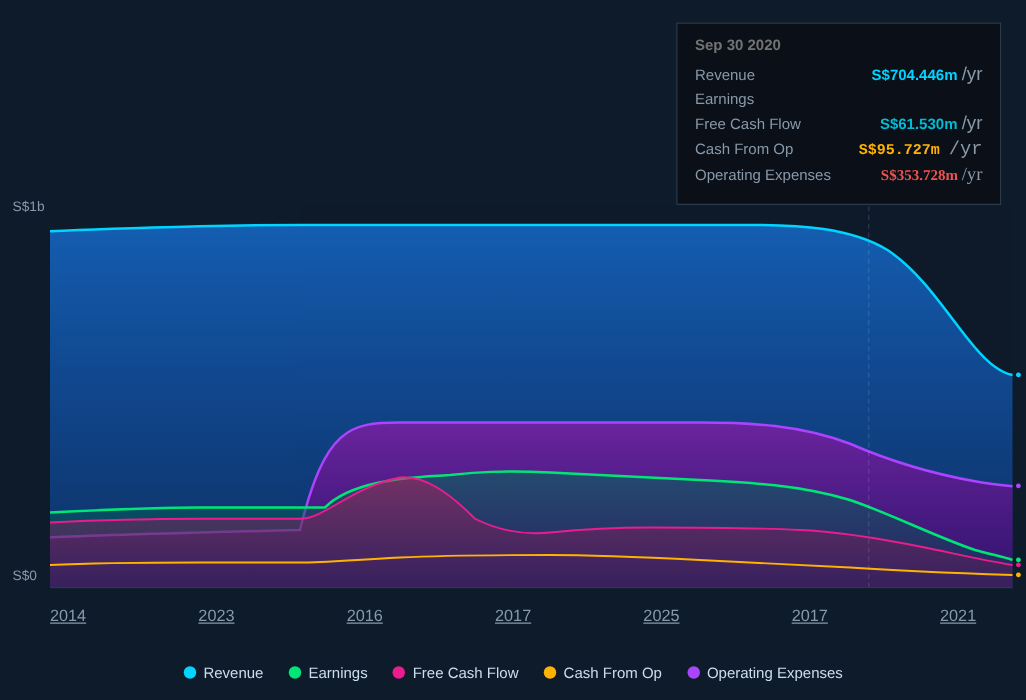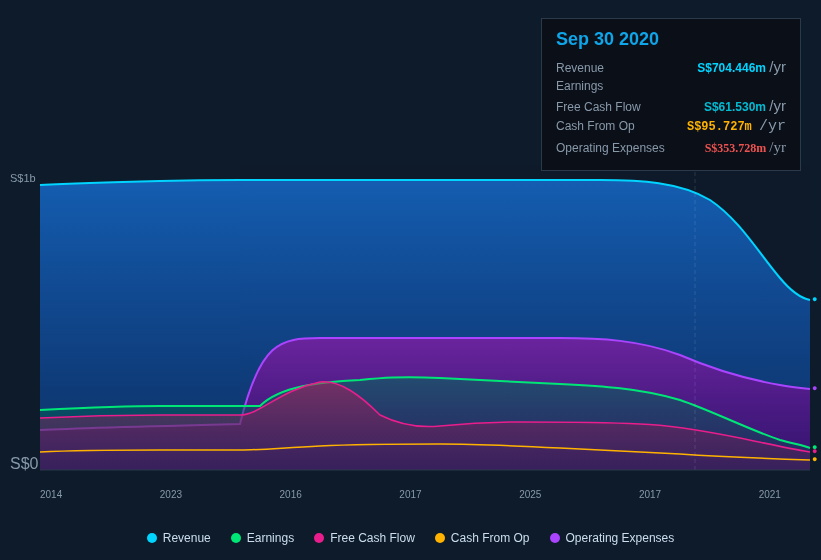--- a/index.html
+++ b/index.html
@@ -14,49 +14,49 @@
 
     .chart-container {
       width: 821px;
       height: 560px;
       position: relative;
     }
 
     .y-label {
       position: absolute;
       left: 10px;
-      top: 172px;
+      top: 160px;
       color: #8899aa;
       font-size: 11px;
     }
 
     .y-label-bottom {
       position: absolute;
       left: 10px;
       top: 455px;
       color: #8899aa;
-      font-size: 16px;
+      font-size: 11px;
       text-align: right;
     }
 
     
     .tooltip {
       position: absolute;
       top: 18px;
       right: 20px;
       background: #0a0f18;
       border: 1px solid #2a3a4a;
       padding: 10px 14px;
       min-width: 260px;
       z-index: 10;
     }
 
     .tooltip-date {
-      color: #0ea5e9;
-      font-size: 18px;
+      color: #737373;
+      font-size: 12px;
       font-weight: bold;
       margin-bottom: 8px;
     }
 
     .tooltip-row {
       display: flex;
       justify-content: space-between;
       align-items: baseline;
       margin-bottom: 4px;
       font-size: 12px;
@@ -103,21 +103,22 @@
       bottom: 60px;
       left: 0;
       right: 0;
       display: flex;
       justify-content: space-between;
       padding: 0 40px 0 40px;
     }
 
     .x-label {
       color: #8899aa;
-      font-size: 10px;
+      font-size: 13px;
+      text-decoration: underline;
     }
 
     
     .legend {
       position: absolute;
       bottom: 15px;
       left: 0;
       right: 0;
       display: flex;
       justify-content: center;

